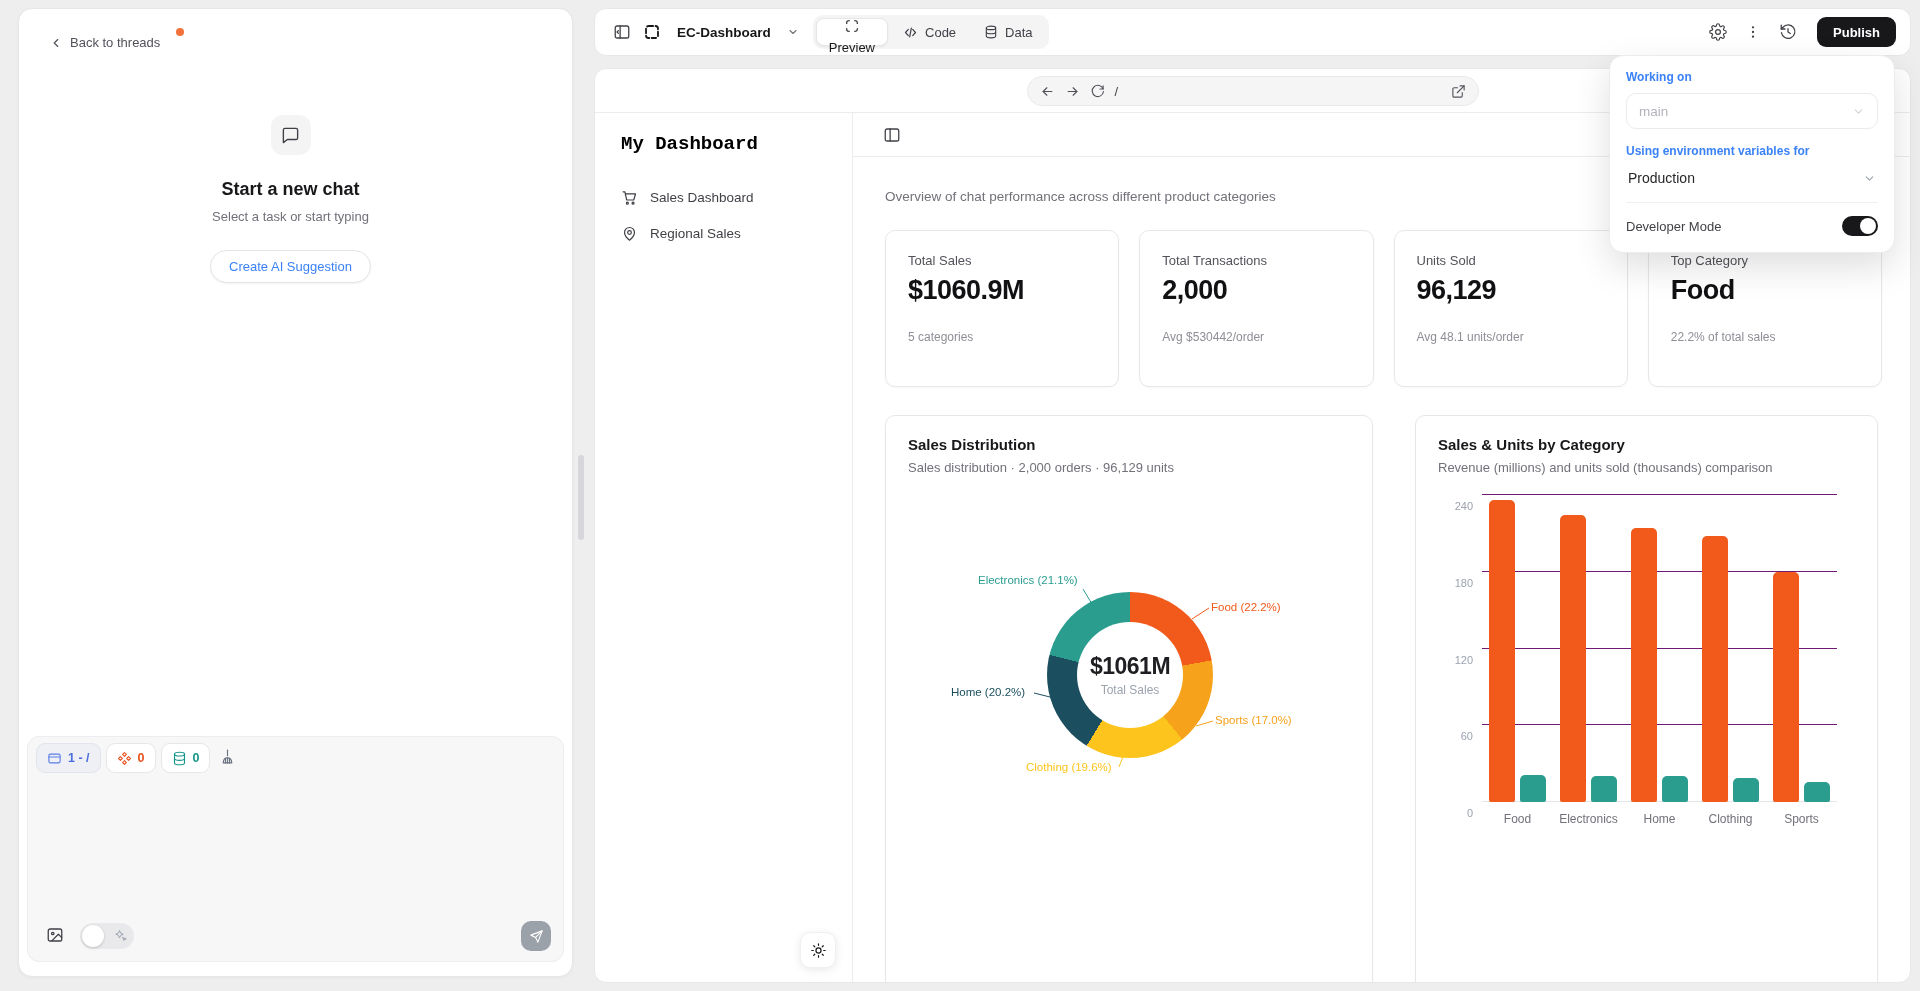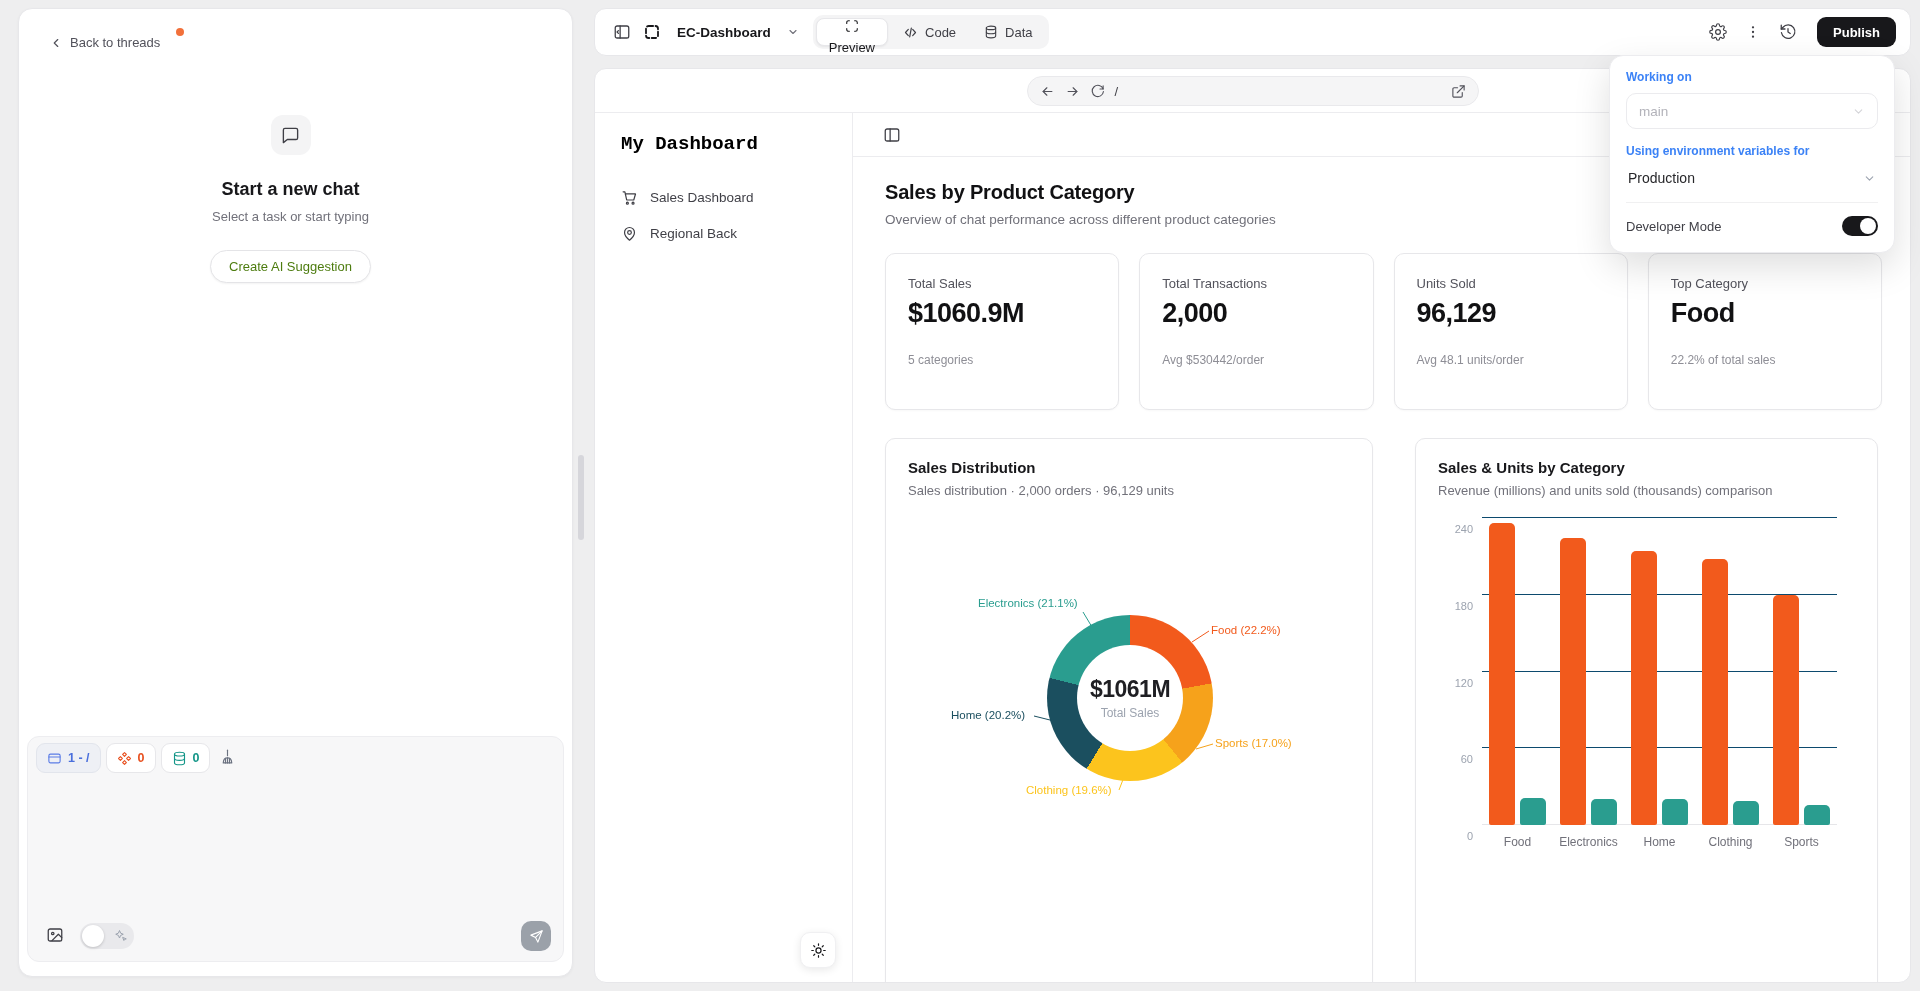--- a/index.html
+++ b/index.html
@@ -28,21 +28,21 @@
   .chat-empty { position:absolute; left:0; right:10px; top:106px; text-align:center; }
   .chat-icon-box {
     width:40px; height:40px; border-radius:12px; background:#f4f4f5;
     margin:0 auto; display:flex; align-items:center; justify-content:center; color:#3f3f46;
   }
   .chat-title { margin-top:24px; font-size:18px; font-weight:700; color:#18181b; }
   .chat-sub { margin-top:9px; font-size:13px; color:#71717a; }
   .suggestion-btn {
     margin-top:26px; height:33px; padding:0 18px; border-radius:17px;
     border:1px solid #e4e4e7; background:#fff; font-size:13px; font-weight:500;
-    color:#4d7c0f; box-shadow:0 1px 2px rgba(0,0,0,.05); cursor:pointer;
+    color:#3b82f6; box-shadow:0 1px 2px rgba(0,0,0,.05); cursor:pointer;
     font-family:inherit;
   }
   .chat-input {
     position:absolute; left:8px; right:8px; bottom:14px; height:226px;
     background:#f7f7f8; border:1px solid #ededf0; border-radius:12px;
   }
   .chips-row { position:absolute; left:8px; top:6px; display:flex; align-items:center; gap:5px; }
   .chip {
     height:30px; border-radius:9px; display:inline-flex; align-items:center;
     gap:6px; padding:0 10px; font-size:12.5px; font-weight:600; cursor:pointer;
@@ -155,21 +155,21 @@
   .lbl-electronics { left:70px; top:85px; }
   .lbl-food { left:303px; top:112px; }
   .lbl-home { left:43px; top:197px; }
   .lbl-sports { left:307px; top:225px; }
   .lbl-clothing { left:118px; top:272px; }
   .leader-lines { position:absolute; left:0; top:0; }
 
   
   .bar-wrap { margin-top:20px; }
   .bar-plot { position:relative; height:307px; margin-left:44px; margin-right:18px; }
-  .gridline { position:absolute; left:0; right:0; height:1px; background:#0c4a6e; }
+  .gridline { position:absolute; left:0; right:0; height:1px; background:#701a75; }
   .gridline.zero { background:#e6e6e9; }
   .ylabel { position:absolute; right:100%; margin-right:9px; transform:translateY(50%); font-size:11px; color:#9ca3af; }
   .bar-groups { position:absolute; left:0; right:0; top:0; bottom:0; display:flex; }
   .bar-group { flex:1; display:flex; align-items:flex-end; justify-content:center; gap:5px; }
   .bar { width:26px; border-radius:5px 5px 2px 2px; }
   .bar-xlabels { display:flex; margin:10px 18px 0 44px; }
   .xlabel { flex:1; text-align:center; font-size:12px; color:#71717a; }
 
   
   .env-popover {
@@ -424,21 +424,21 @@
           </span>
           <span>Sales Dashboard</span>
         </div>
         <div class="nav-item">
           <span class="icon">
             <svg width="17" height="17" viewBox="0 0 24 24" fill="none" stroke="currentColor" stroke-width="1.7" stroke-linecap="round" stroke-linejoin="round">
                 <path d="M12 21.5S5 15.6 5 10.5a7 7 0 0 1 14 0c0 5.1-7 11-7 11z"></path>
                 <circle cx="12" cy="10.5" r="2.6"></circle>
               </svg>
           </span>
-          <span>Regional Back</span>
+          <span>Regional Sales</span>
         </div>
       </div>
       <button class="theme-btn">
         <span class="icon">
           <svg width="17" height="17" viewBox="0 0 24 24" fill="none" stroke="currentColor" stroke-width="1.7" stroke-linecap="round">
               <circle cx="12" cy="12" r="3.6"></circle>
               <path d="M12 2.5v2.2M12 19.3v2.2M2.5 12h2.2M19.3 12h2.2M5.3 5.3l1.5 1.5M17.2 17.2l1.5 1.5M18.7 5.3l-1.5 1.5M6.8 17.2l-1.5 1.5"></path>
             </svg>
         </span>
       </button>
@@ -450,21 +450,20 @@
           <span class="icon">
             <svg width="18" height="18" viewBox="0 0 24 24" fill="none" stroke="currentColor" stroke-width="1.7" stroke-linecap="round" stroke-linejoin="round">
                 <rect x="3" y="4" width="18" height="16" rx="2.5"></rect>
                 <path d="M9.5 4v16"></path>
               </svg>
           </span>
         </button>
       </div>
 
       <div class="dash-content">
-        <div class="page-title">Sales by Product Category</div>
         <div class="page-sub">Overview of chat performance across different product categories</div>
 
         <div class="stats-grid">
           <div class="stat-card">
             <div class="stat-label">Total Sales</div>
             <div class="stat-value">$1060.9M</div>
             <div class="stat-note">5 categories</div>
           </div>
           <div class="stat-card">
             <div class="stat-label">Total Transactions</div>

